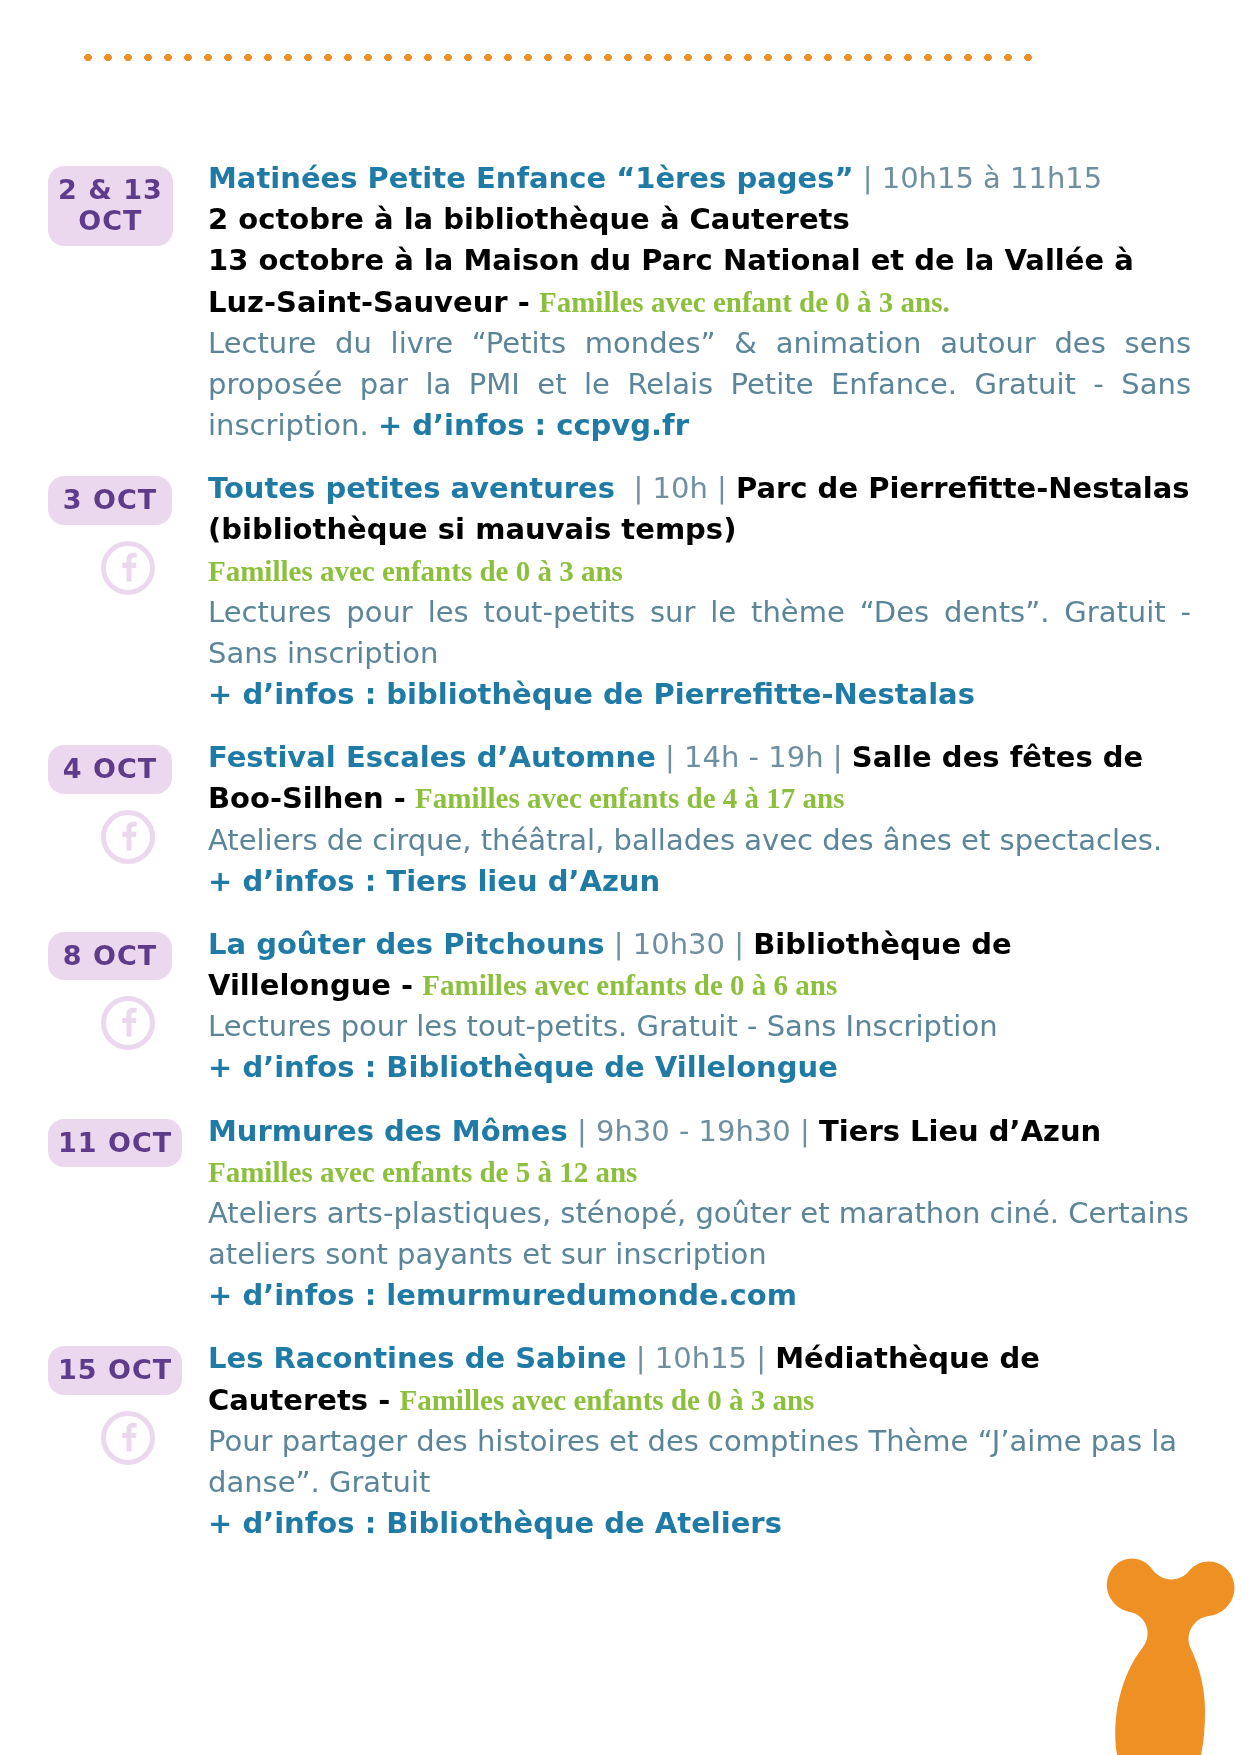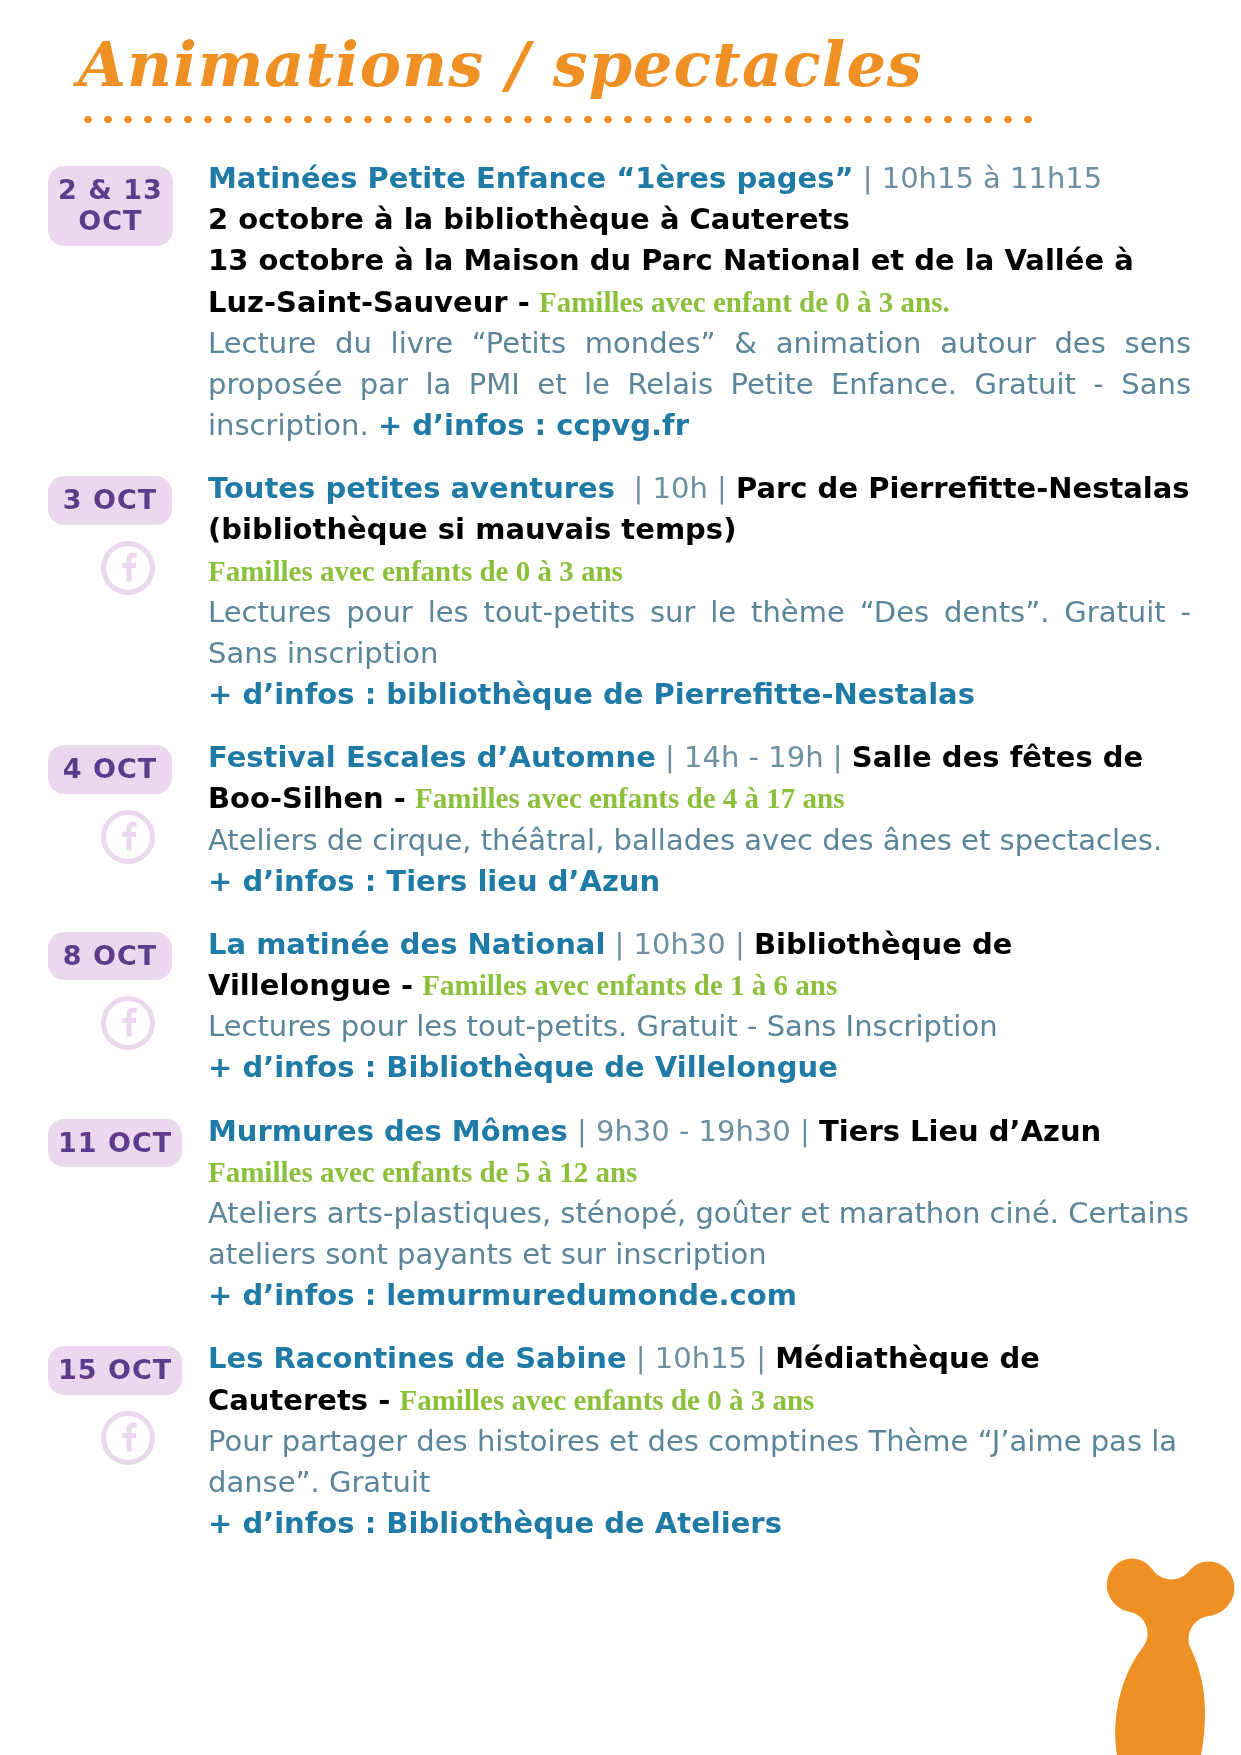--- a/index.html
+++ b/index.html
@@ -120,21 +120,20 @@
     overflow: hidden;
     pointer-events: none;
   }
 </style>
 </head>
 <body>
 
 <div class="page">
 
   <div class="header">
-    <div class="header-title">Animations / spectacles</div>
     <div class="dotted-rule"></div>
   </div>
 
   <div class="events">
 
     <div class="event">
       <div class="badge-col">
         <div class="date-badge">2 &amp; 13
 OCT</div>
         <svg class="fb-icon hidden" viewBox="0 0 54 54">
@@ -205,22 +204,22 @@
     <div class="event">
       <div class="badge-col">
         <div class="date-badge">8 OCT</div>
         <svg class="fb-icon" viewBox="0 0 54 54">
           <circle cx="27" cy="27" r="24.5" fill="none" stroke="#ecd8ee" stroke-width="5"></circle>
           <path d="M30.5 27h4.3l.7-5.2h-5V19c0-1.5.4-2.5 2.6-2.5h2.6v-4.6c-.45-.06-2-.2-3.8-.2-3.8 0-6.4 2.3-6.4 6.5v3.6h-4.3V27h4.3v13.4h5z" fill="#ecd8ee"></path>
         </svg>
       </div>
       <div class="body-col">
         <div class="line">
-          <span class="b-blue">La matinée des National</span><span class="sep"> | </span><span class="t-gray">10h30</span><span class="sep"> | </span><span class="b-purple">Bibliothèque de Villelongue -</span>
-          <span class="b-green">Familles avec enfants de 1 à 6 ans</span>
+          <span class="b-blue">La goûter des Pitchouns</span><span class="sep"> | </span><span class="t-gray">10h30</span><span class="sep"> | </span><span class="b-purple">Bibliothèque de Villelongue -</span>
+          <span class="b-green">Familles avec enfants de 0 à 6 ans</span>
         </div>
         <div class="line t-desc">Lectures pour les tout-petits. Gratuit - Sans Inscription</div>
         <div class="line">
           <span class="b-info">+ d’infos : Bibliothèque de Villelongue</span>
         </div>
       </div>
     </div>
 
     <div class="event">
       <div class="badge-col">

